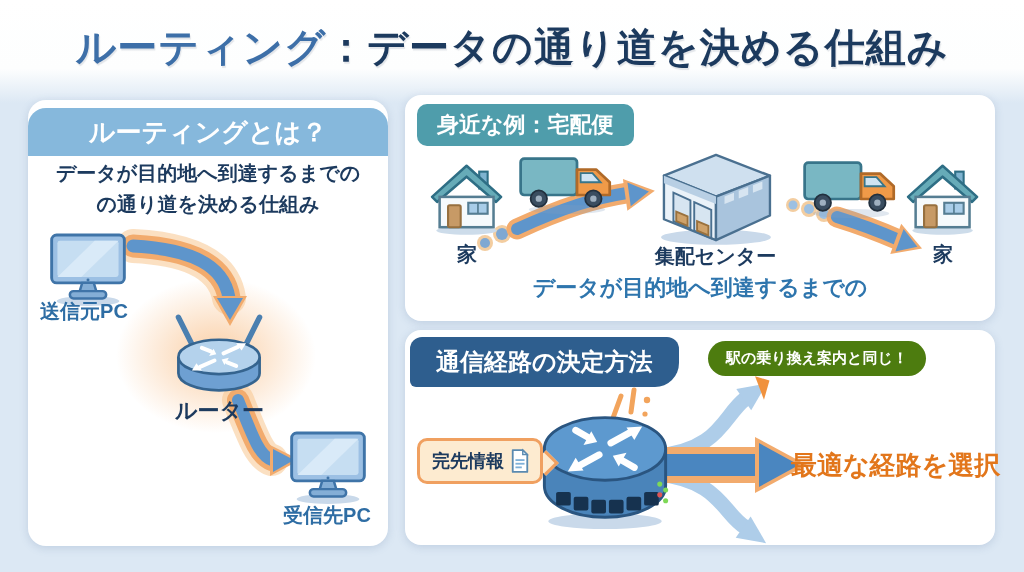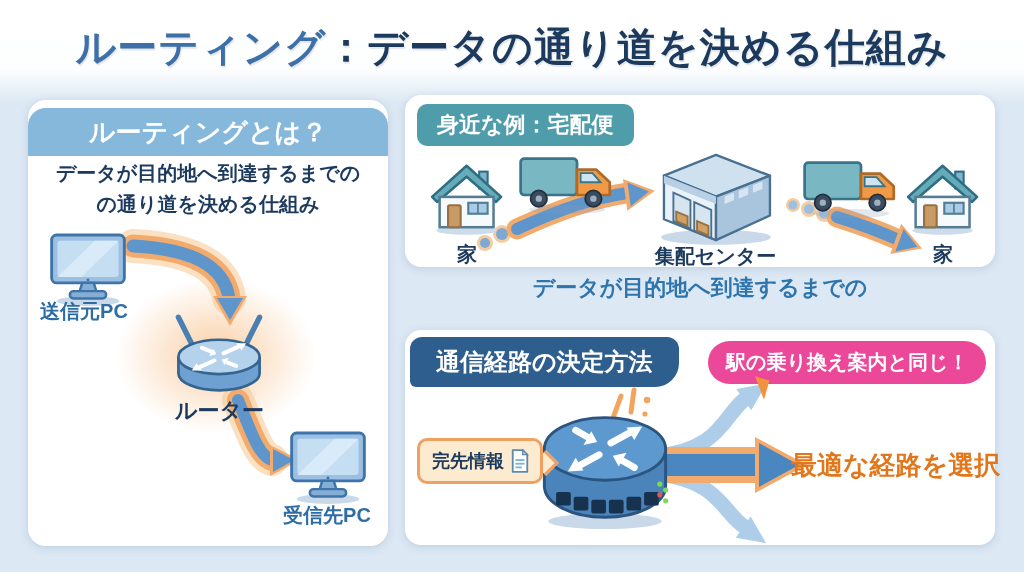--- a/index.html
+++ b/index.html
@@ -21,32 +21,32 @@
   .lp-header{left:0;top:8px;width:100%;height:48px;background:#86b8dc;border-radius:18px 18px 0 0;
     color:#ffffff;font-size:26px;font-weight:bold;line-height:48px;text-align:center;}
   .lp-body{left:0;top:58px;width:100%;text-align:center;color:#1c3a5e;
     font-size:20px;font-weight:bold;line-height:1.55;}
   .glow{left:88px;top:178px;width:200px;height:155px;border-radius:50%;
     background:radial-gradient(closest-side,rgba(246,166,90,.55),rgba(246,166,90,0));}
   .pc-label{color:#2e6da4;font-size:20px;font-weight:bold;text-align:center;}
   .router-label{color:#1c3a5e;font-size:22px;font-weight:bold;text-align:center;}
 
   
-  .dp{left:405px;top:95px;width:590px;height:172px;border-radius:16px;}
+  .dp{left:405px;top:95px;width:590px;height:226px;border-radius:16px;}
   .badge{left:12px;top:9px;background:#4f9dab;color:#ffffff;font-size:22px;font-weight:bold;
     padding:6px 20px;border-radius:10px;}
   .obj-label{color:#1c3a5e;font-size:20px;font-weight:bold;text-align:center;}
   .dp-caption{left:0;top:178px;width:100%;text-align:center;color:#2e75ad;
     font-size:22px;font-weight:bold;}
 
   
   .rp{left:405px;top:330px;width:590px;height:215px;border-radius:16px;}
   .rp-header{left:5px;top:7px;background:#2e5e8e;color:#ffffff;font-size:24px;font-weight:bold;
     padding:9px 26px;border-radius:12px 12px 24px 6px;}
-  .speech{left:303px;top:11px;background:#ec4899;color:#ffffff;font-size:20px;font-weight:bold;
+  .speech{left:303px;top:11px;background:#4d7c0f;color:#ffffff;font-size:15px;font-weight:bold;
     padding:8px 18px;border-radius:22px;}
   .speech-tail{left:347px;top:48px;width:0;height:0;border-top:20px solid #f0923e;
     border-left:15px solid transparent;transform:rotate(16deg);}
   .dest-bubble{left:12px;top:108px;background:#fdebd0;border:3px solid #f0a060;border-radius:10px;
     padding:7px 10px 7px 12px;display:flex;align-items:center;gap:6px;}
   .dest-bubble span{color:#1c3a5e;font-size:18px;font-weight:bold;white-space:nowrap;}
   .dest-tail{left:132px;top:124px;width:15px;height:15px;background:#fdebd0;
     border-top:3px solid #f0a060;border-right:3px solid #f0a060;transform:rotate(45deg);}
   .result{left:386px;top:118px;color:#e2761b;font-size:26px;font-weight:bold;white-space:nowrap;}
 

